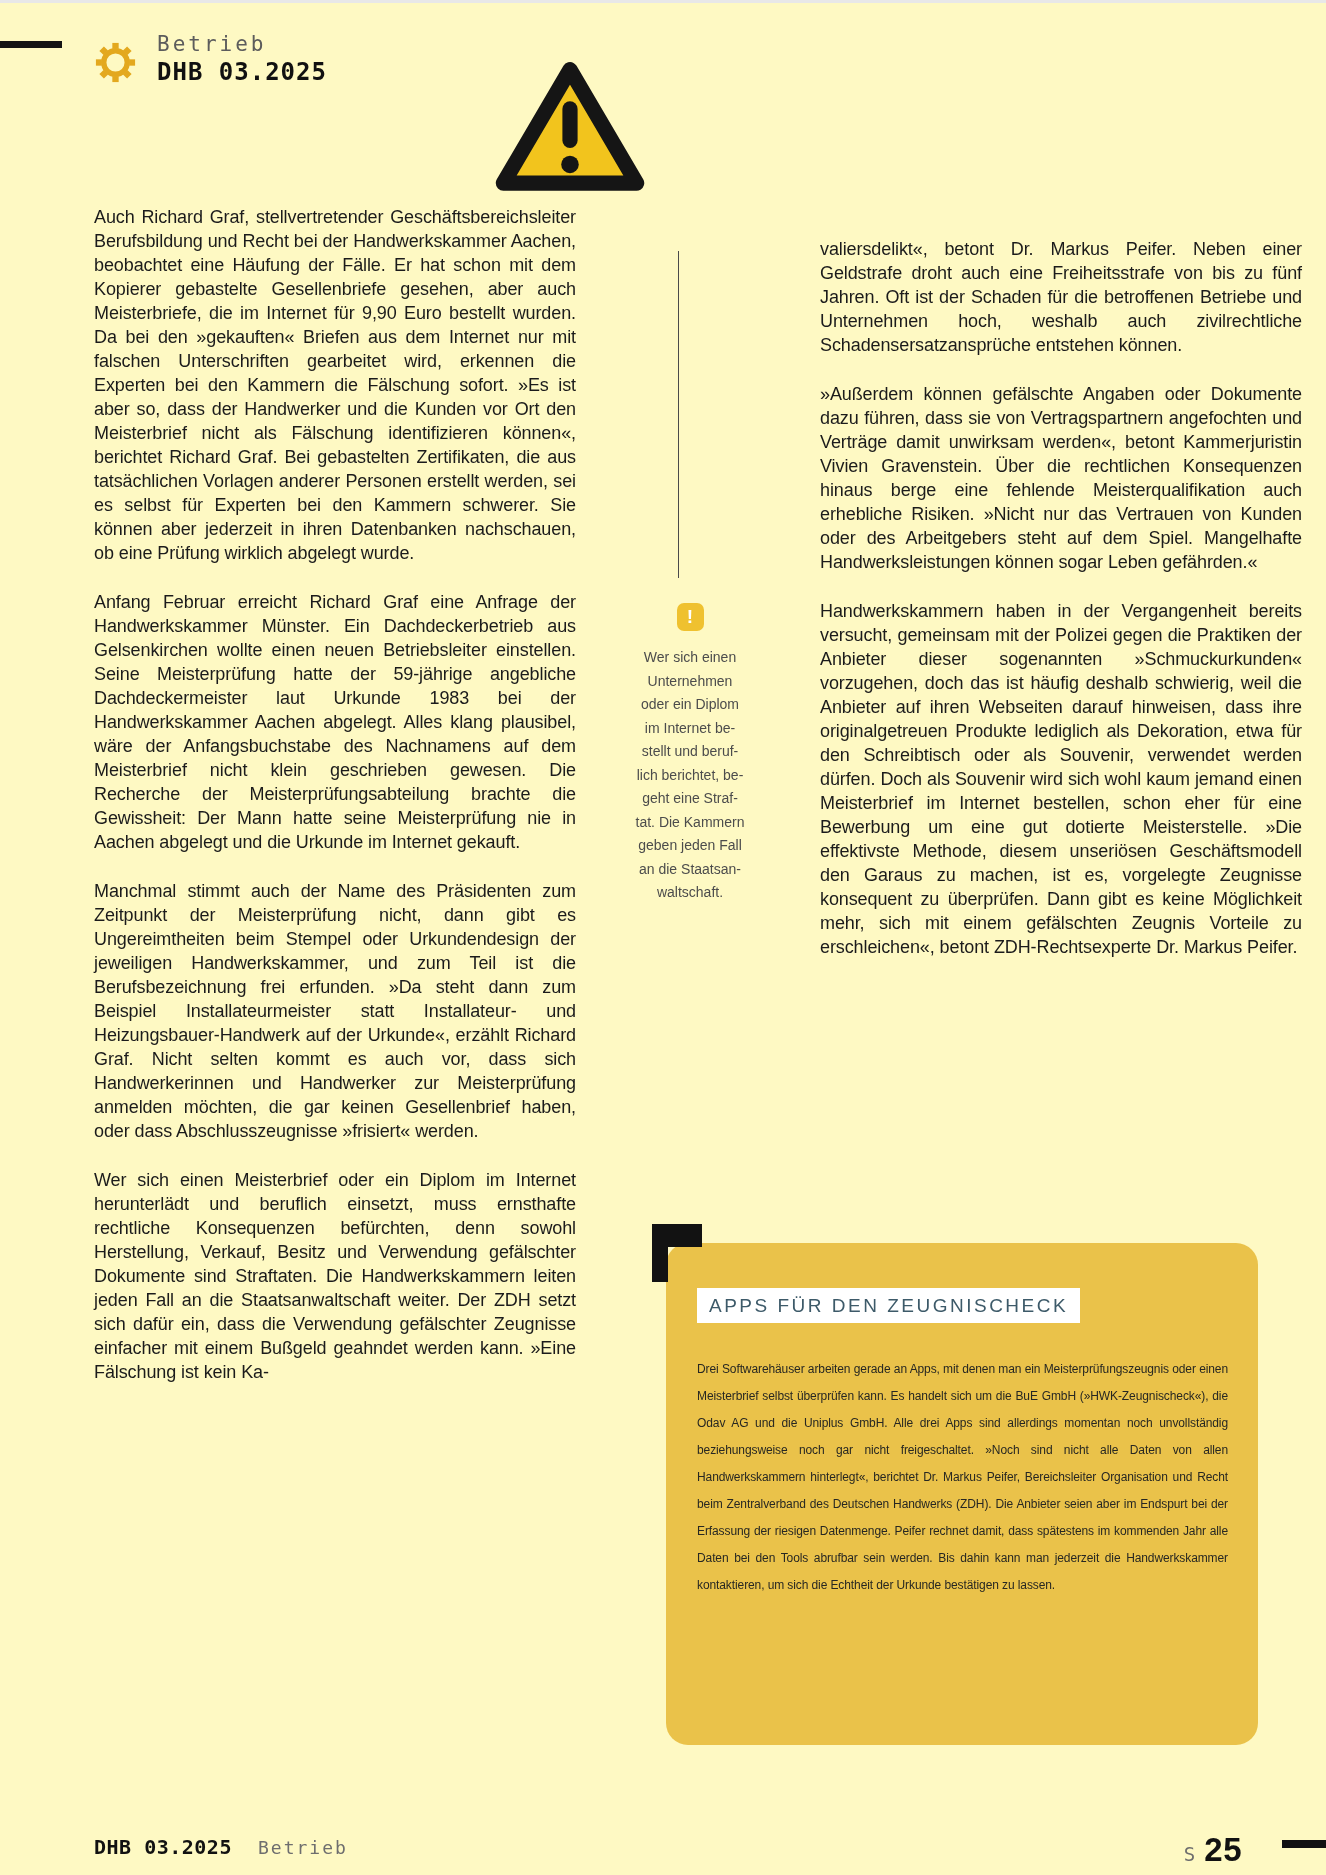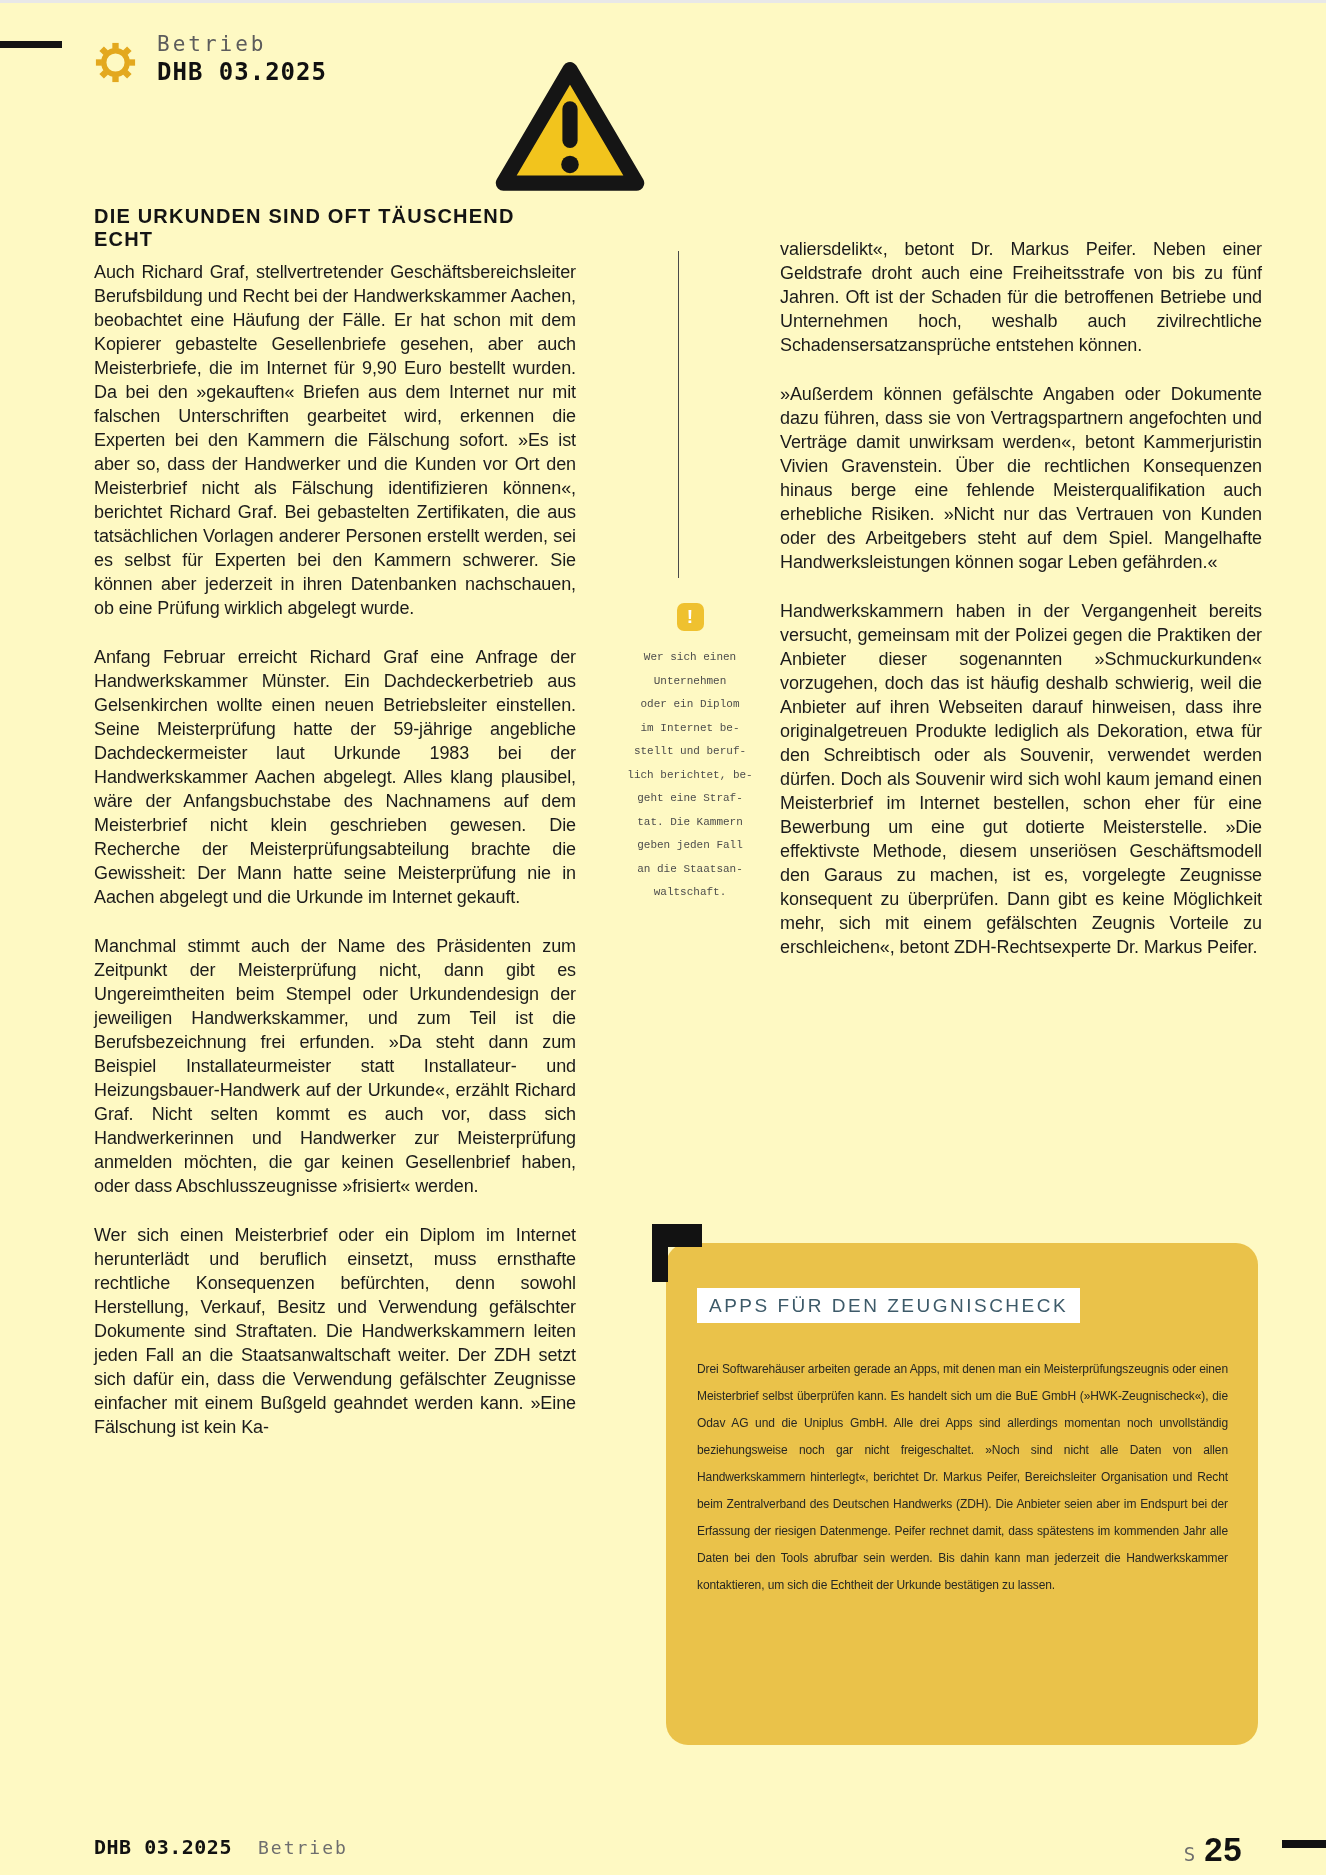--- a/index.html
+++ b/index.html
@@ -23,41 +23,41 @@
     font-family:"DejaVu Sans Mono", monospace; font-weight:bold; font-size:24px;
     color:#111; letter-spacing:1px; line-height:30px;
   }
 
   
   .warning { position:absolute; left:494px; top:56px; width:152px; height:136px; }
 
   
   .col { position:absolute; width:482px; text-align:justify; }
   .col-left  { left:94px;  top:202px; }
-  .col-right { left:780px; top:234px; }
+  .col-right { left:820px; top:234px; }
   .col h2 {
     font-size:20px; font-weight:bold; letter-spacing:1.2px; color:#141414;
     margin:0 0 9px 0; text-align:left;
   }
   .col h2.second { margin-top:27px; }
   .col p {
     font-size:18px; line-height:24px; letter-spacing:-0.1px;
     margin:0 0 25px 0; hyphens:auto; -webkit-hyphens:auto;
   }
 
   
   .divider { position:absolute; left:678px; top:248px; width:1px; height:327px; background:#4a4a4a; }
   .pullquote { position:absolute; left:598px; top:600px; width:184px; text-align:center; }
   .pq-icon {
     display:inline-block; width:27px; height:28px; border-radius:7px;
     background:#efc12f; color:#ffffff; font-weight:bold; font-size:19px; line-height:28px;
     text-align:center; margin-bottom:15px;
   }
   .pq-line {
-    font-family:Liberation Mono, monospace; font-size:11px; line-height:23.5px;
+    font-family:Liberation Sans, sans-serif; font-size:14px; line-height:23.5px;
     color:#4c4c4c; white-space:nowrap;
   }
 
   
   .infobox {
     position:absolute; left:666px; top:1240px; width:592px; height:502px;
     background:#eac24a; padding:45px 30px 0 31px;border-radius:22px;
   }
   .infobox-title {
     display:inline-block; background:#ffffff; color:#3d5a69;
@@ -112,21 +112,20 @@
     </div>
   </header>
 
   <svg class="warning" viewBox="0 0 130 116">
     <path d="M65 9 L122 106 L8 106 Z" fill="#f2c41d" stroke="#151515" stroke-width="13" stroke-linejoin="round"></path>
     <rect x="58.5" y="36" width="13" height="40" rx="6.5" fill="#151515"></rect>
     <circle cx="65" cy="90" r="7.5" fill="#151515"></circle>
   </svg>
 
   <section class="col col-left">
-    <h2>DIE URKUNDEN SIND OFT TÄUSCHEND ECHT</h2>
     <p>Auch Richard Graf, stellvertretender Geschäftsbereichsleiter Berufsbildung und Recht bei der Handwerkskammer Aachen, beobachtet eine Häufung der Fälle. Er hat schon mit dem Kopierer gebastelte Gesellenbriefe gesehen, aber auch Meisterbriefe, die im Internet für 9,90 Euro bestellt wurden. Da bei den »gekauften« Briefen aus dem Internet nur mit falschen Unterschriften gearbeitet wird, erkennen die Experten bei den Kammern die Fälschung sofort. »Es ist aber so, dass der Handwerker und die Kunden vor Ort den Meisterbrief nicht als Fälschung identifizieren können«, berichtet Richard Graf. Bei gebastelten Zertifikaten, die aus tatsächlichen Vorlagen anderer Personen erstellt werden, sei es selbst für Experten bei den Kammern schwerer. Sie können aber jederzeit in ihren Datenbanken nachschauen, ob eine Prüfung wirklich abgelegt wurde.</p>
     <p>Anfang Februar erreicht Richard Graf eine Anfrage der Handwerkskammer Münster. Ein Dachdeckerbetrieb aus Gelsenkirchen wollte einen neuen Betriebsleiter einstellen. Seine Meisterprüfung hatte der 59-jährige angebliche Dachdeckermeister laut Urkunde 1983 bei der Handwerkskammer Aachen abgelegt. Alles klang plausibel, wäre der Anfangsbuchstabe des Nachnamens auf dem Meisterbrief nicht klein geschrieben gewesen. Die Recherche der Meisterprüfungsabteilung brachte die Gewissheit: Der Mann hatte seine Meisterprüfung nie in Aachen abgelegt und die Urkunde im Internet gekauft.</p>
     <p>Manchmal stimmt auch der Name des Präsidenten zum Zeitpunkt der Meisterprüfung nicht, dann gibt es Ungereimtheiten beim Stempel oder Urkundendesign der jeweiligen Handwerkskammer, und zum Teil ist die Berufsbezeichnung frei erfunden. »Da steht dann zum Beispiel Installateurmeister statt Installateur- und Heizungsbauer-Handwerk auf der Urkunde«, erzählt Richard Graf. Nicht selten kommt es auch vor, dass sich Handwerkerinnen und Handwerker zur Meisterprüfung anmelden möchten, die gar keinen Gesellenbrief haben, oder dass Abschlusszeugnisse »frisiert« werden.</p>
     <p>Wer sich einen Meisterbrief oder ein Diplom im Internet herunterlädt und beruflich einsetzt, muss ernsthafte rechtliche Konsequenzen befürchten, denn sowohl Herstellung, Verkauf, Besitz und Verwendung gefälschter Dokumente sind Straftaten. Die Handwerkskammern leiten jeden Fall an die Staatsanwaltschaft weiter. Der ZDH setzt sich dafür ein, dass die Verwendung gefälschter Zeugnisse einfacher mit einem Bußgeld geahndet werden kann. »Eine Fälschung ist kein Ka-</p>
   </section>
 
   <div class="divider"></div>
 
   <aside class="pullquote">
     <div class="pq-icon"><span>!</span></div>

